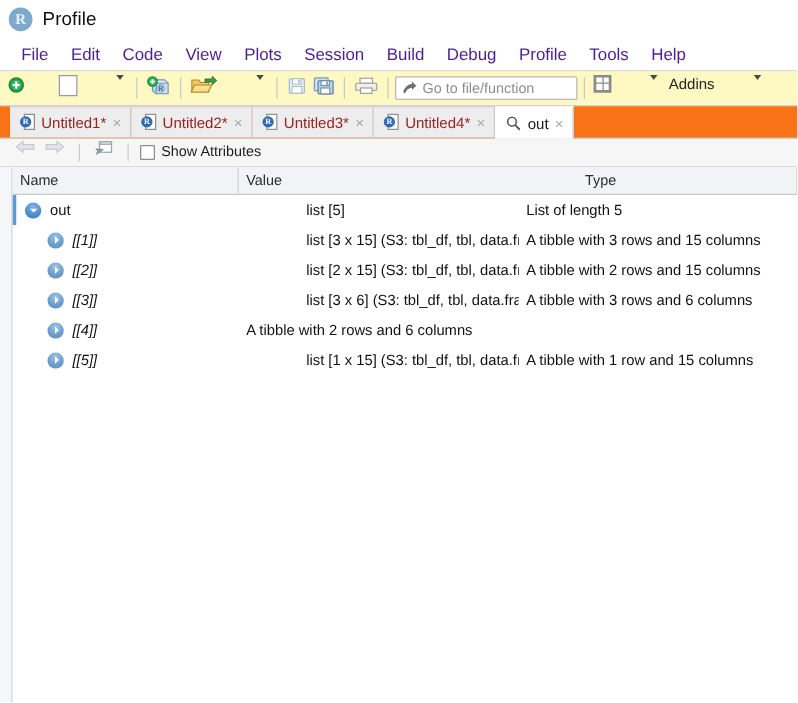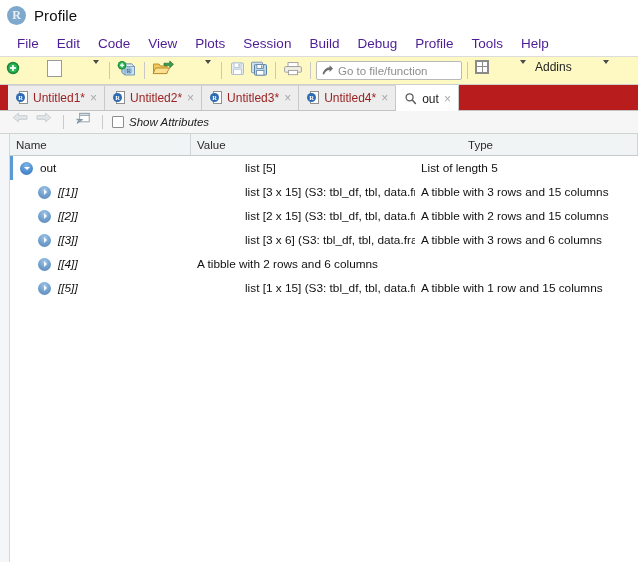--- a/index.html
+++ b/index.html
@@ -147,21 +147,21 @@
     gap: 1px;
     padding: 1px;
     box-sizing: border-box;
     background: #8a8a8a;
   }
   .grid-icon i { background: #fdfdfd; display: block; }
 
   
   .tabbar {
     height: 26px;
-    background: #b91c1c;
+    background: #f97316;
     display: flex;
     align-items: flex-end;
     border-bottom: 1px solid #c3c3c3;
     flex: 0 0 auto;
     padding-left: 8px;
     box-sizing: border-box;
   }
   .tab {
     height: 25px;
     display: flex;
@@ -237,21 +237,20 @@
     width: 1px;
     height: 14px;
     background: #cacaca;
     margin: 0 7px;
   }
   .showattr {
     display: flex;
     align-items: center;
     gap: 5px;
     cursor: default;
-    font-style: italic;
   }
   .chkbox {
     width: 12px; height: 12px;
     border: 1px solid #8d8d8d;
     background: #ffffff;
     border-radius: 1px;
     box-sizing: border-box;
   }
   .showattr-label {
     font-size: 11.5px;

